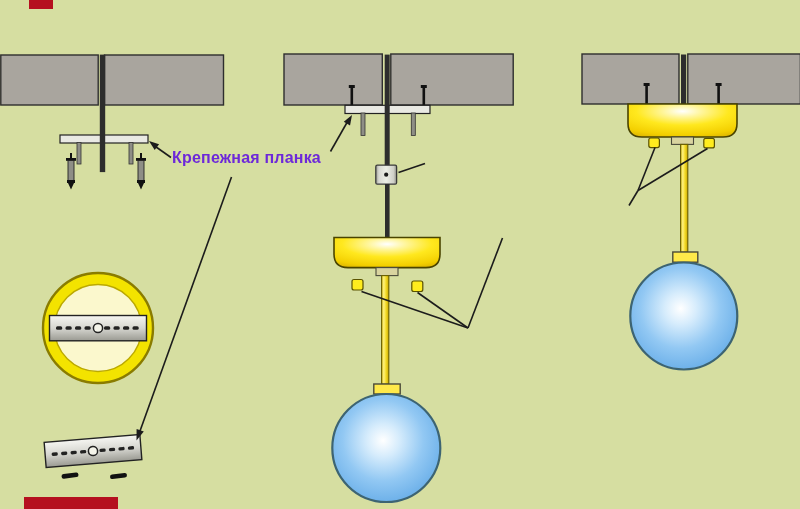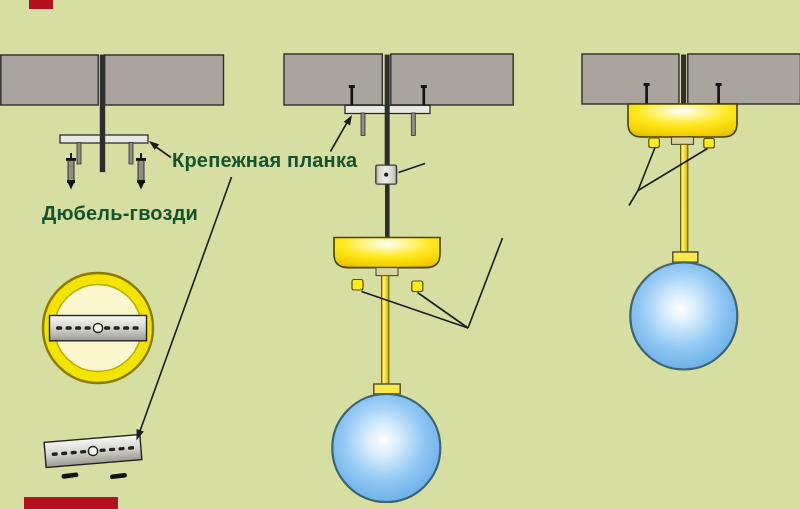--- a/index.html
+++ b/index.html
@@ -7,22 +7,22 @@
     position:relative;
     width:800px;height:509px;
     background:#d6dea1;
     overflow:hidden;
     font-family:"Liberation Sans",sans-serif;
   }
   svg{position:absolute;left:0;top:0;}
   .label{
     position:absolute;
     font-weight:bold;
-    font-size:20px;
-    color:#14532d;
+    font-size:16px;
+    color:#6d28d9;
     white-space:nowrap;
     letter-spacing:0.2px;
   }
   .red-mark{position:absolute;background:#b5101f;}
   #red-top{left:29px;top:0;width:24px;height:9px;}
   #red-bottom{left:24px;top:497px;width:94px;height:12px;}
   #lbl-plate{left:172px;top:149px;}
   #lbl-dowel{left:42px;top:202px;}
   #lbl-wire{left:427px;top:156px;}
   #lbl-nuts{left:485px;top:216px;}
@@ -188,17 +188,16 @@
       <line x1="638" y1="190.5" x2="629" y2="205.5"></line>
     </g>
     <g fill="#1c1c1c">
       <polygon points="149,141 159.1,144.3 154.7,150"></polygon>
       <polygon points="352,115 350,125.4 343.8,121.8"></polygon>
       <polygon points="136.5,440.5 136.6,428.9 143.8,431.5"></polygon>
     </g>
   </svg>
 
   <div class="label" id="lbl-plate">Крепежная планка</div>
-  <div class="label" id="lbl-dowel">Дюбель-гвозди</div>
 
   <div class="red-mark" id="red-top"></div>
   <div class="red-mark" id="red-bottom"></div>
 </div>
 
 </body></html>

